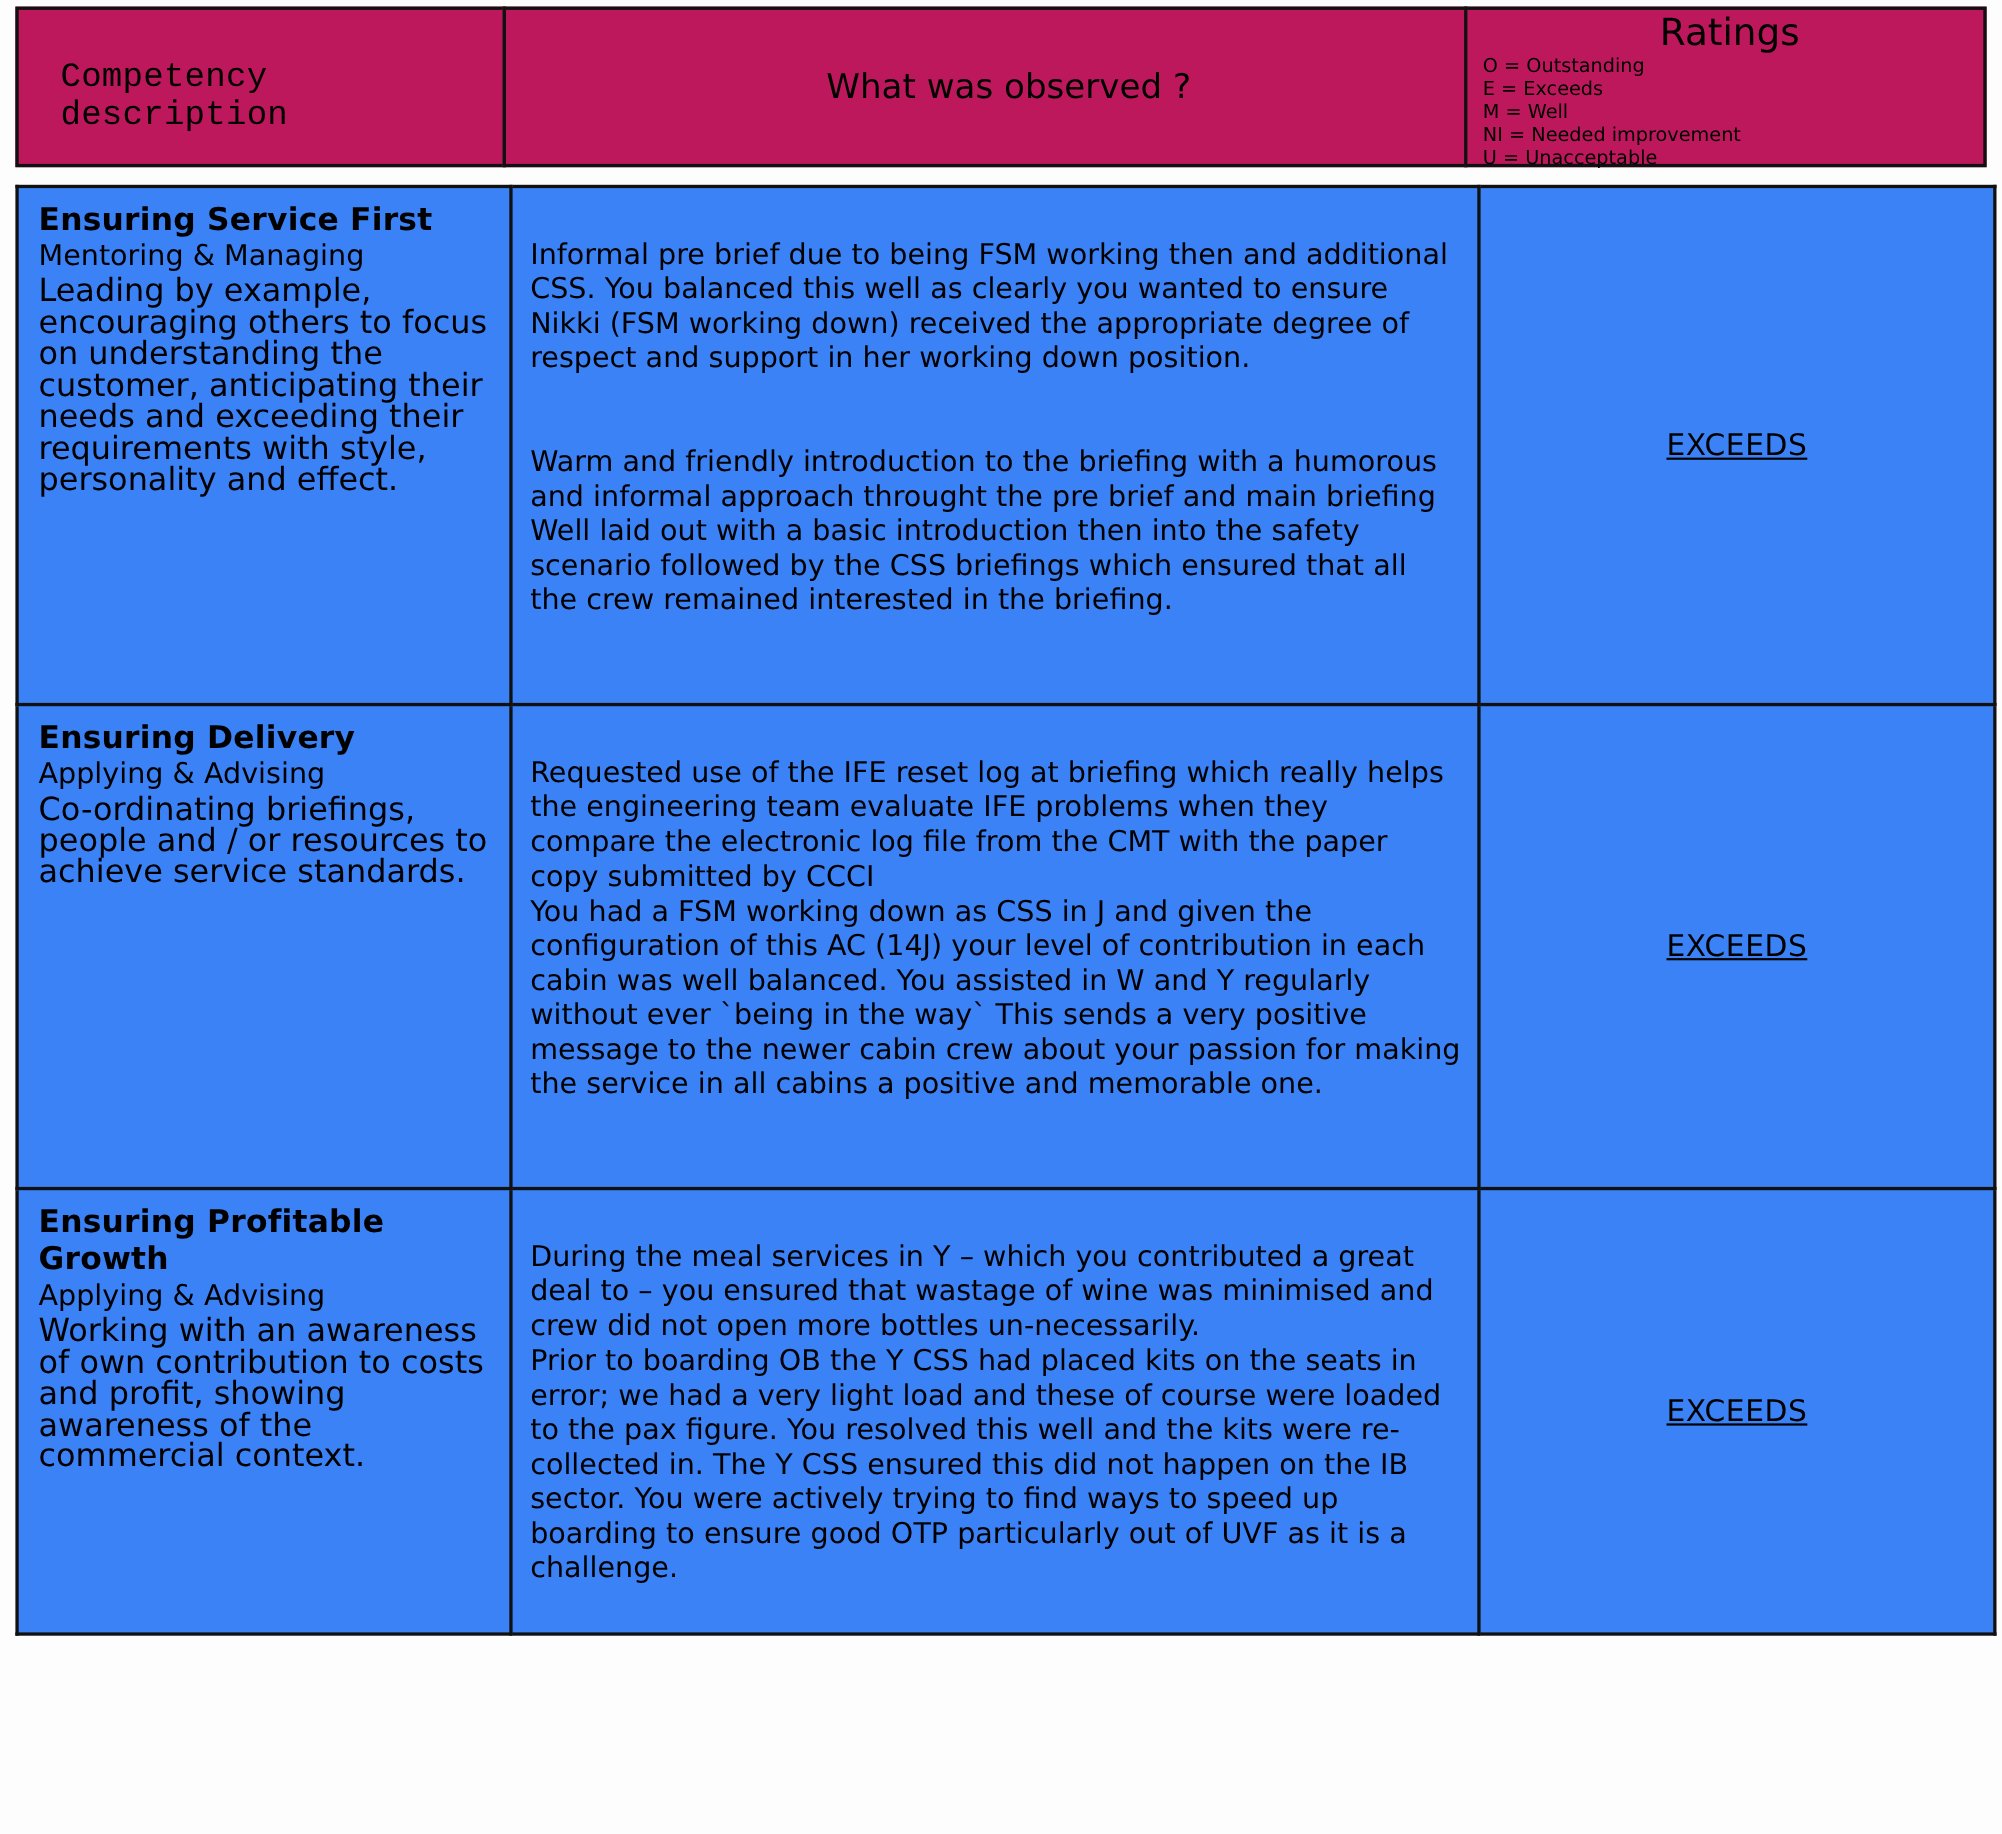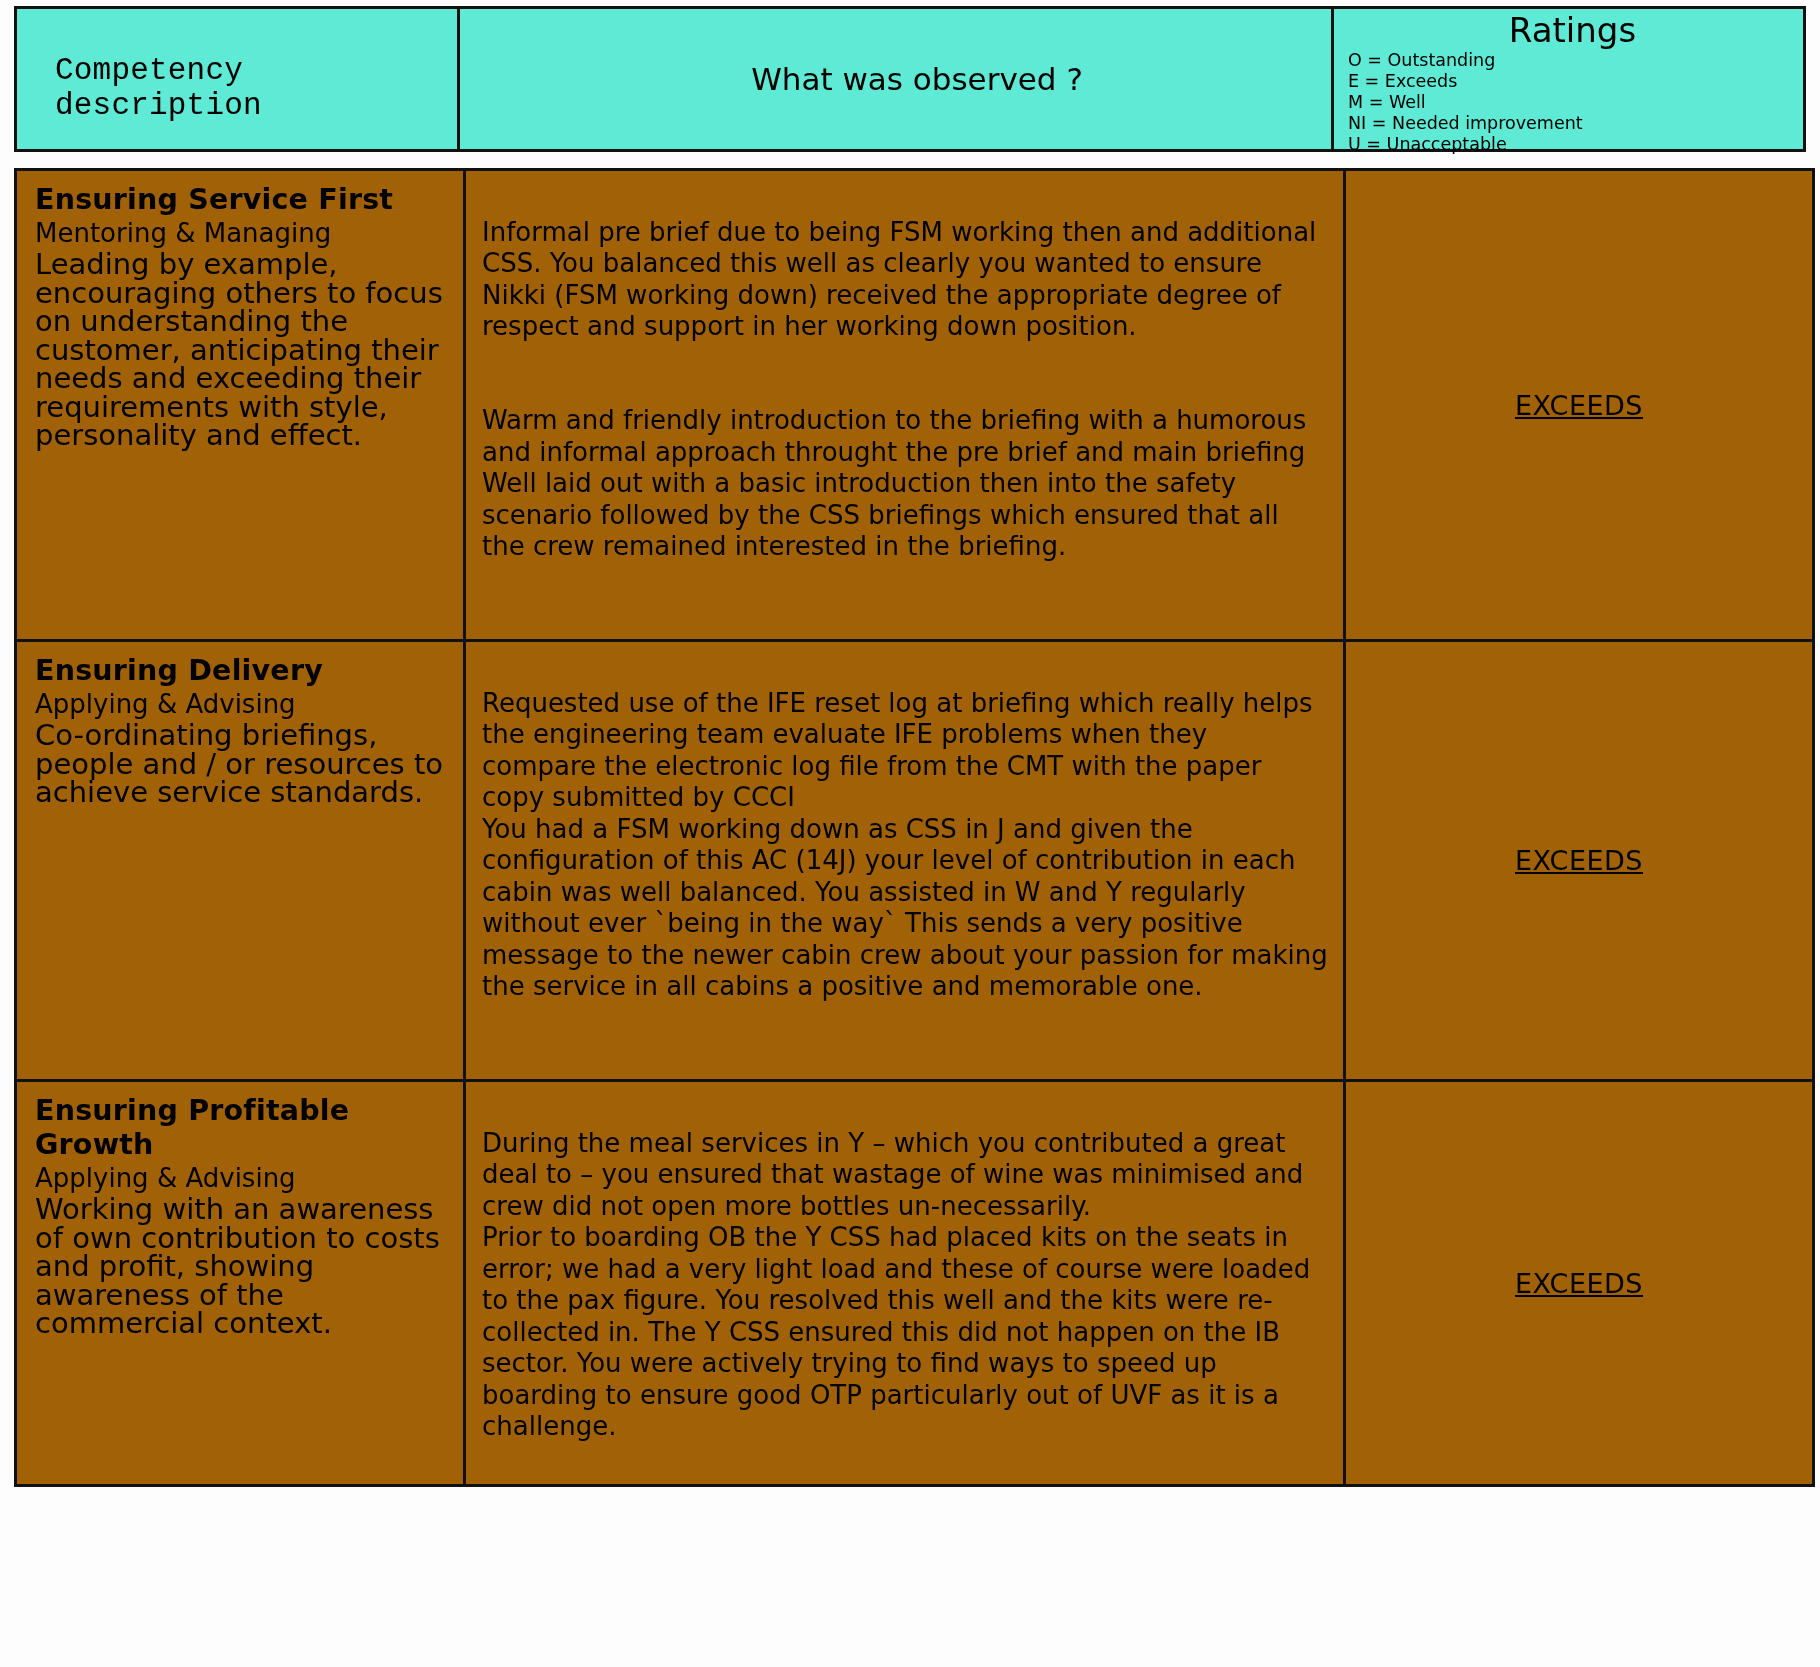--- a/index.html
+++ b/index.html
@@ -27,21 +27,21 @@
     position: absolute;
     left: 14px;
     top: 6px;
     width: 1792px;
     height: 146px;
     display: flex;
   }
   .hdr-cell {
     border: 3px solid #111;
     box-sizing: border-box;
-    background: #5eead4;
+    background: #be185d;
   }
   .hdr-competency {
     width: 446px;
     display: flex;
     align-items: flex-end;
     padding: 0 0 26px 38px;
     box-sizing: border-box;
     border-right-width: 3px;
   }
   .hdr-competency .label {
@@ -88,21 +88,21 @@
     position: absolute;
     left: 14px;
     top: 168px;
     width: 1792px;
     border-collapse: collapse;
     table-layout: fixed;
   }
   .body-table td {
     border: 3px solid #111;
     vertical-align: top;
-    background: #a16207;
+    background: #3b82f6;
     padding: 0;
   }
   td.col-comp { width: 446px; }
   td.col-obs  { width: 877px; }
   td.col-rate { width: 466px; }
 
   .comp-inner {
     padding: 12px 6px 10px 18px;
   }
   .comp-title {

